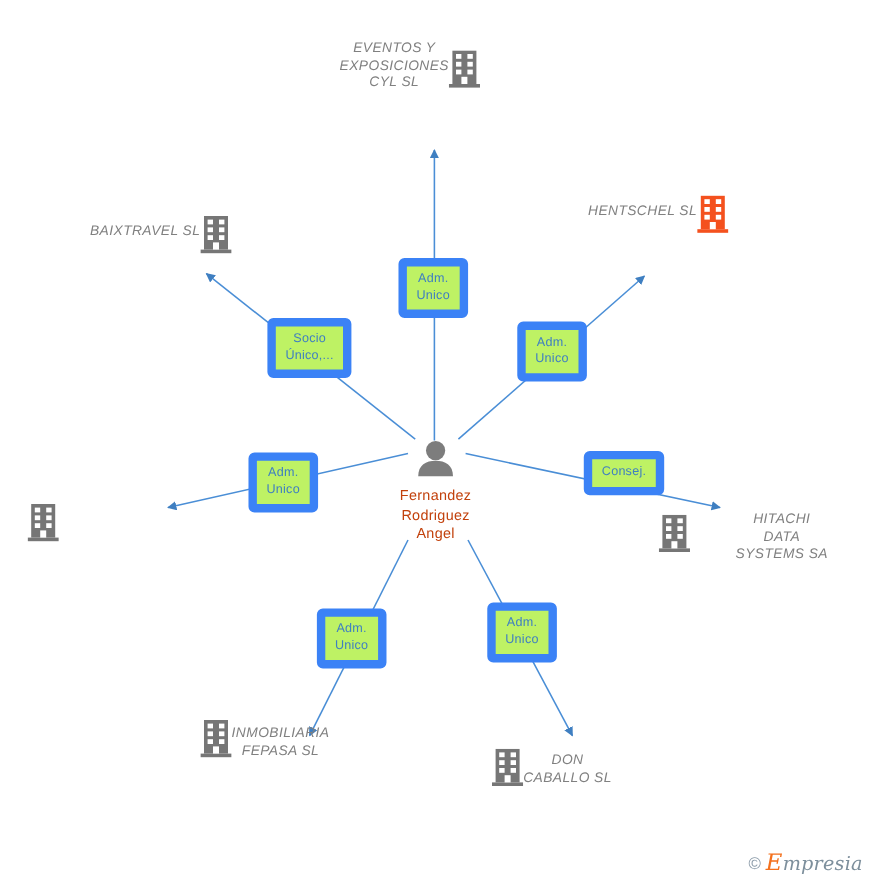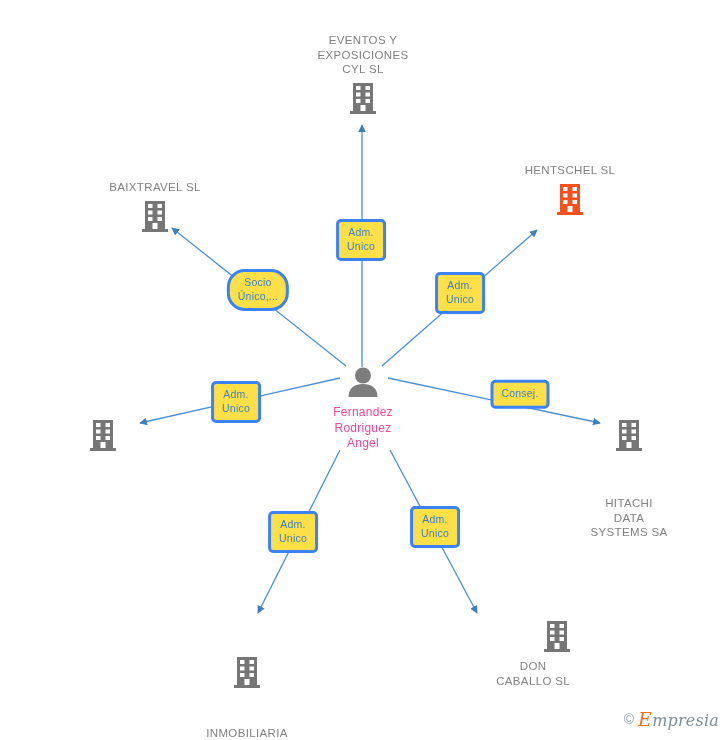--- a/index.html
+++ b/index.html
@@ -26,22 +26,23 @@
     pointer-events: none;
   }
 
   
   .node {
     position: absolute;
     width: 160px;
     margin-left: -80px;
     text-align: center;
     display: flex;
-    flex-direction: column;
+    flex-direction: row;
     align-items: center;
+    font-style: italic;
   }
   .node.label-above { }
   .node .node-label {
     color: #808080;
     font-size: 11.5px;
     line-height: 14.5px;
     letter-spacing: .35px;
     white-space: pre-line;
   }
   .node .node-icon {
@@ -54,35 +55,35 @@
   .person-node {
     position: absolute;
     width: 170px;
     margin-left: -85px;
     text-align: center;
     display: flex;
     flex-direction: column;
     align-items: center;
   }
   .person-node .node-label {
-    color: #ec4899;
+    color: #c2410c;
     font-size: 12px;
     line-height: 15.5px;
     letter-spacing: .25px;
     white-space: pre-line;
     margin-top: 4px;
   }
 
   
   .edge-label {
     position: absolute;
     box-sizing: border-box;
-    border: 3px solid #3b82f6;
+    border: 7px solid #3b82f6;
     border-radius: 5px;
-    background: #fde047;
+    background: #bef264;
     color: #3f7fc1;
     font-size: 10.5px;
     line-height: 13.5px;
     letter-spacing: .2px;
     padding: 4px 8px 5px 8px;
     text-align: center;
     white-space: pre-line;
     transform: translate(-50%, -50%);
   }
 
@@ -131,21 +132,21 @@
         <line x1="340" y1="378" x2="140" y2="423" marker-end="url(#arrow)"></line>
         <line x1="388" y1="378" x2="600" y2="423" marker-end="url(#arrow)"></line>
         <line x1="340" y1="450" x2="258" y2="613" marker-end="url(#arrow)"></line>
         <line x1="390" y1="450" x2="477" y2="613" marker-end="url(#arrow)"></line>
       </g>
   </svg>
 
   <div id="edge-labels">
       <div class="edge-label" style="left: 361px; top: 240px;">Adm.
 Unico</div>
-      <div class="edge-label" style="left: 258px; top: 290px; border-radius: 18px;">Socio
+      <div class="edge-label" style="left: 258px; top: 290px;">Socio
 Único,...</div>
       <div class="edge-label" style="left: 460px; top: 293px;">Adm.
 Unico</div>
       <div class="edge-label" style="left: 236px; top: 402px;">Adm.
 Unico</div>
       <div class="edge-label" style="left: 520px; top: 394px;">Consej.</div>
       <div class="edge-label" style="left: 293px; top: 532px;">Adm.
 Unico</div>
       <div class="edge-label" style="left: 435px; top: 527px;">Adm.
 Unico</div>
@@ -218,21 +219,21 @@
             <rect x="6" y="9.5" width="4.5" height="4" fill="#ffffff"></rect>
             <rect x="15.5" y="9.5" width="4.5" height="4" fill="#ffffff"></rect>
             <rect x="6" y="16" width="4.5" height="4" fill="#ffffff"></rect>
             <rect x="15.5" y="16" width="4.5" height="4" fill="#ffffff"></rect>
             <rect x="10.5" y="22" width="5" height="6" fill="#ffffff"></rect>
           </svg></span>
         <span class="node-label">HITACHI
 DATA
 SYSTEMS SA</span>
       </div>
-      <div class="node label-below" style="left: 247px; top: 657px; gap: 31px;">
+      <div class="node label-below" style="left: 247px; top: 598px;">
         <span class="node-icon"><svg width="26" height="32" viewBox="0 0 26 32" xmlns="http://www.w3.org/2000/svg">
             <rect x="3" y="0" width="20" height="28" fill="#767676"></rect>
             <rect x="0" y="28" width="26" height="3" fill="#767676"></rect>
             <rect x="6" y="3" width="4.5" height="4" fill="#ffffff"></rect>
             <rect x="15.5" y="3" width="4.5" height="4" fill="#ffffff"></rect>
             <rect x="6" y="9.5" width="4.5" height="4" fill="#ffffff"></rect>
             <rect x="15.5" y="9.5" width="4.5" height="4" fill="#ffffff"></rect>
             <rect x="6" y="16" width="4.5" height="4" fill="#ffffff"></rect>
             <rect x="15.5" y="16" width="4.5" height="4" fill="#ffffff"></rect>
             <rect x="10.5" y="22" width="5" height="6" fill="#ffffff"></rect>

